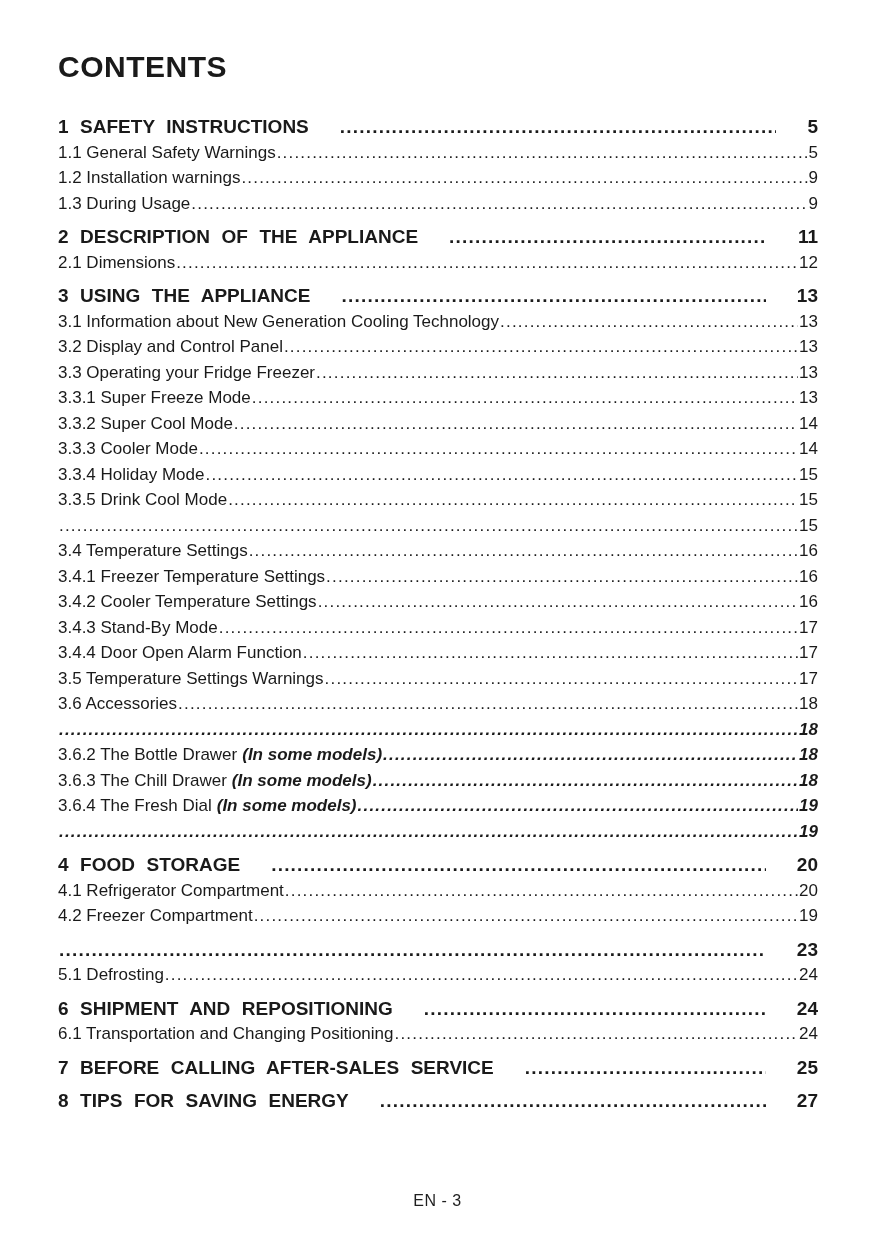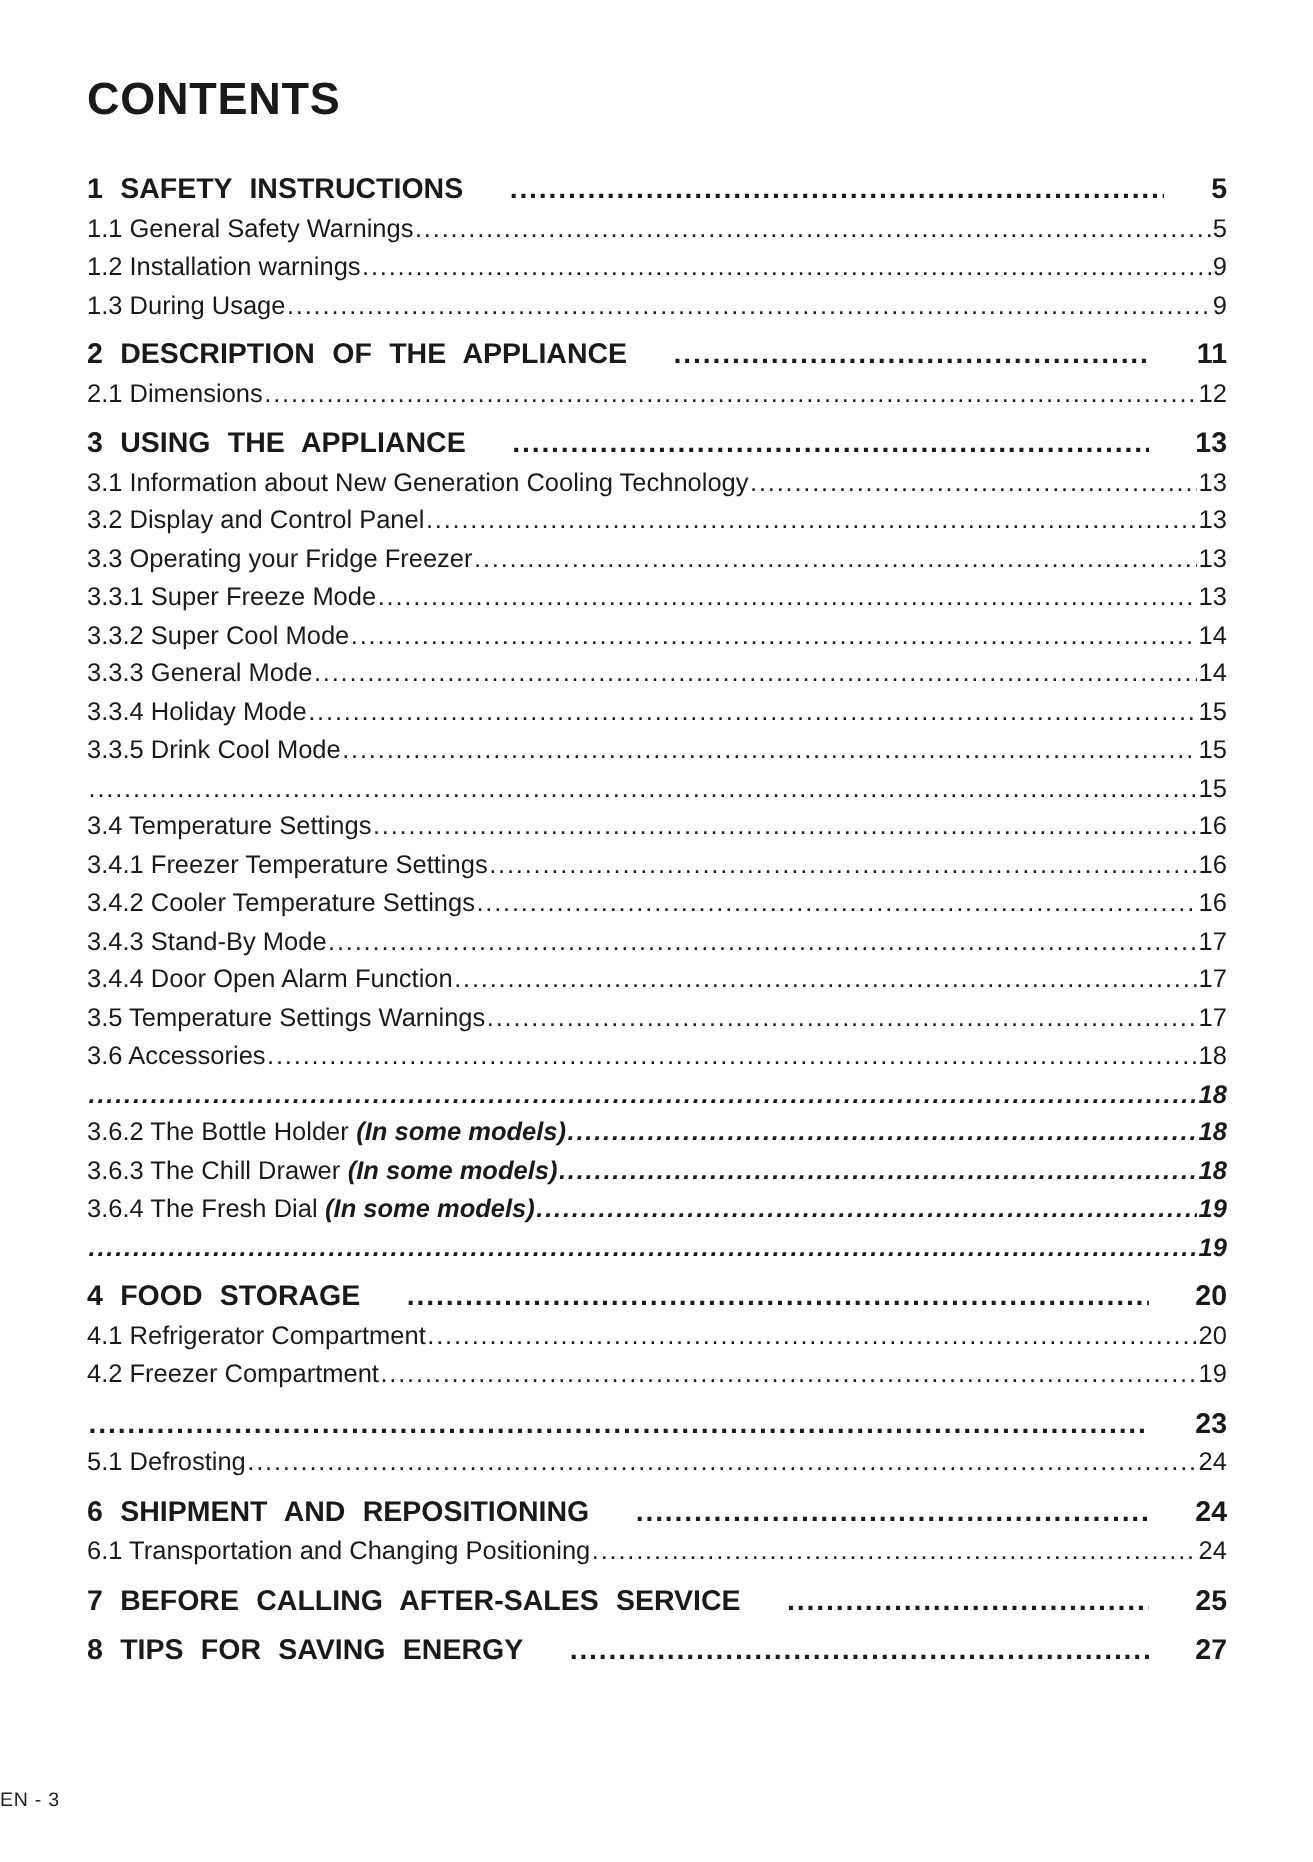--- a/index.html
+++ b/index.html
@@ -70,21 +70,22 @@
     font-style: italic;
   }
   .toc-entry .pagenum {
     flex: 0 0 auto;
   }
   .page-footer {
     position: absolute;
     left: 0;
     right: 0;
     top: 1192px;
-    font-size: 13px;
+    text-align: center;
+    font-size: 16px;
     letter-spacing: 0.5px;
     color: #1f1f1f;
   }
 </style>
 </head>
 <body>
 
 <div class="page">
   <h1 class="doc-title">CONTENTS</h1>
 
@@ -143,21 +144,21 @@
         <span class="label"><span class="label-main">3.3.1 Super Freeze Mode</span></span>
         <span class="dots"></span>
         <span class="pagenum">13</span>
       </div>
       <div class="toc-entry level2">
         <span class="label"><span class="label-main">3.3.2 Super Cool Mode</span></span>
         <span class="dots"></span>
         <span class="pagenum">14</span>
       </div>
       <div class="toc-entry level2">
-        <span class="label"><span class="label-main">3.3.3 General Mode</span></span>
+        <span class="label"><span class="label-main">3.3.3 Cooler Mode</span></span>
         <span class="dots"></span>
         <span class="pagenum">14</span>
       </div>
       <div class="toc-entry level2">
         <span class="label"><span class="label-main">3.3.4 Holiday Mode</span></span>
         <span class="dots"></span>
         <span class="pagenum">15</span>
       </div>
       <div class="toc-entry level2">
         <span class="label"><span class="label-main">3.3.5 Drink Cool Mode</span></span>
@@ -201,21 +202,21 @@
       <div class="toc-entry level2">
         <span class="label"><span class="label-main">3.6 Accessories</span></span>
         <span class="dots"></span>
         <span class="pagenum">18</span>
       </div>
       <div class="toc-entry level2 has-suffix">
         <span class="dots"></span>
         <span class="pagenum">18</span>
       </div>
       <div class="toc-entry level2 has-suffix">
-        <span class="label"><span class="label-main">3.6.2 The Bottle Holder</span><span class="label-suffix">(In some models)</span></span>
+        <span class="label"><span class="label-main">3.6.2 The Bottle Drawer</span><span class="label-suffix">(In some models)</span></span>
         <span class="dots"></span>
         <span class="pagenum">18</span>
       </div>
       <div class="toc-entry level2 has-suffix">
         <span class="label"><span class="label-main">3.6.3 The Chill Drawer</span><span class="label-suffix">(In some models)</span></span>
         <span class="dots"></span>
         <span class="pagenum">18</span>
       </div>
       <div class="toc-entry level2 has-suffix">
         <span class="label"><span class="label-main">3.6.4 The Fresh Dial</span><span class="label-suffix">(In some models)</span></span>

